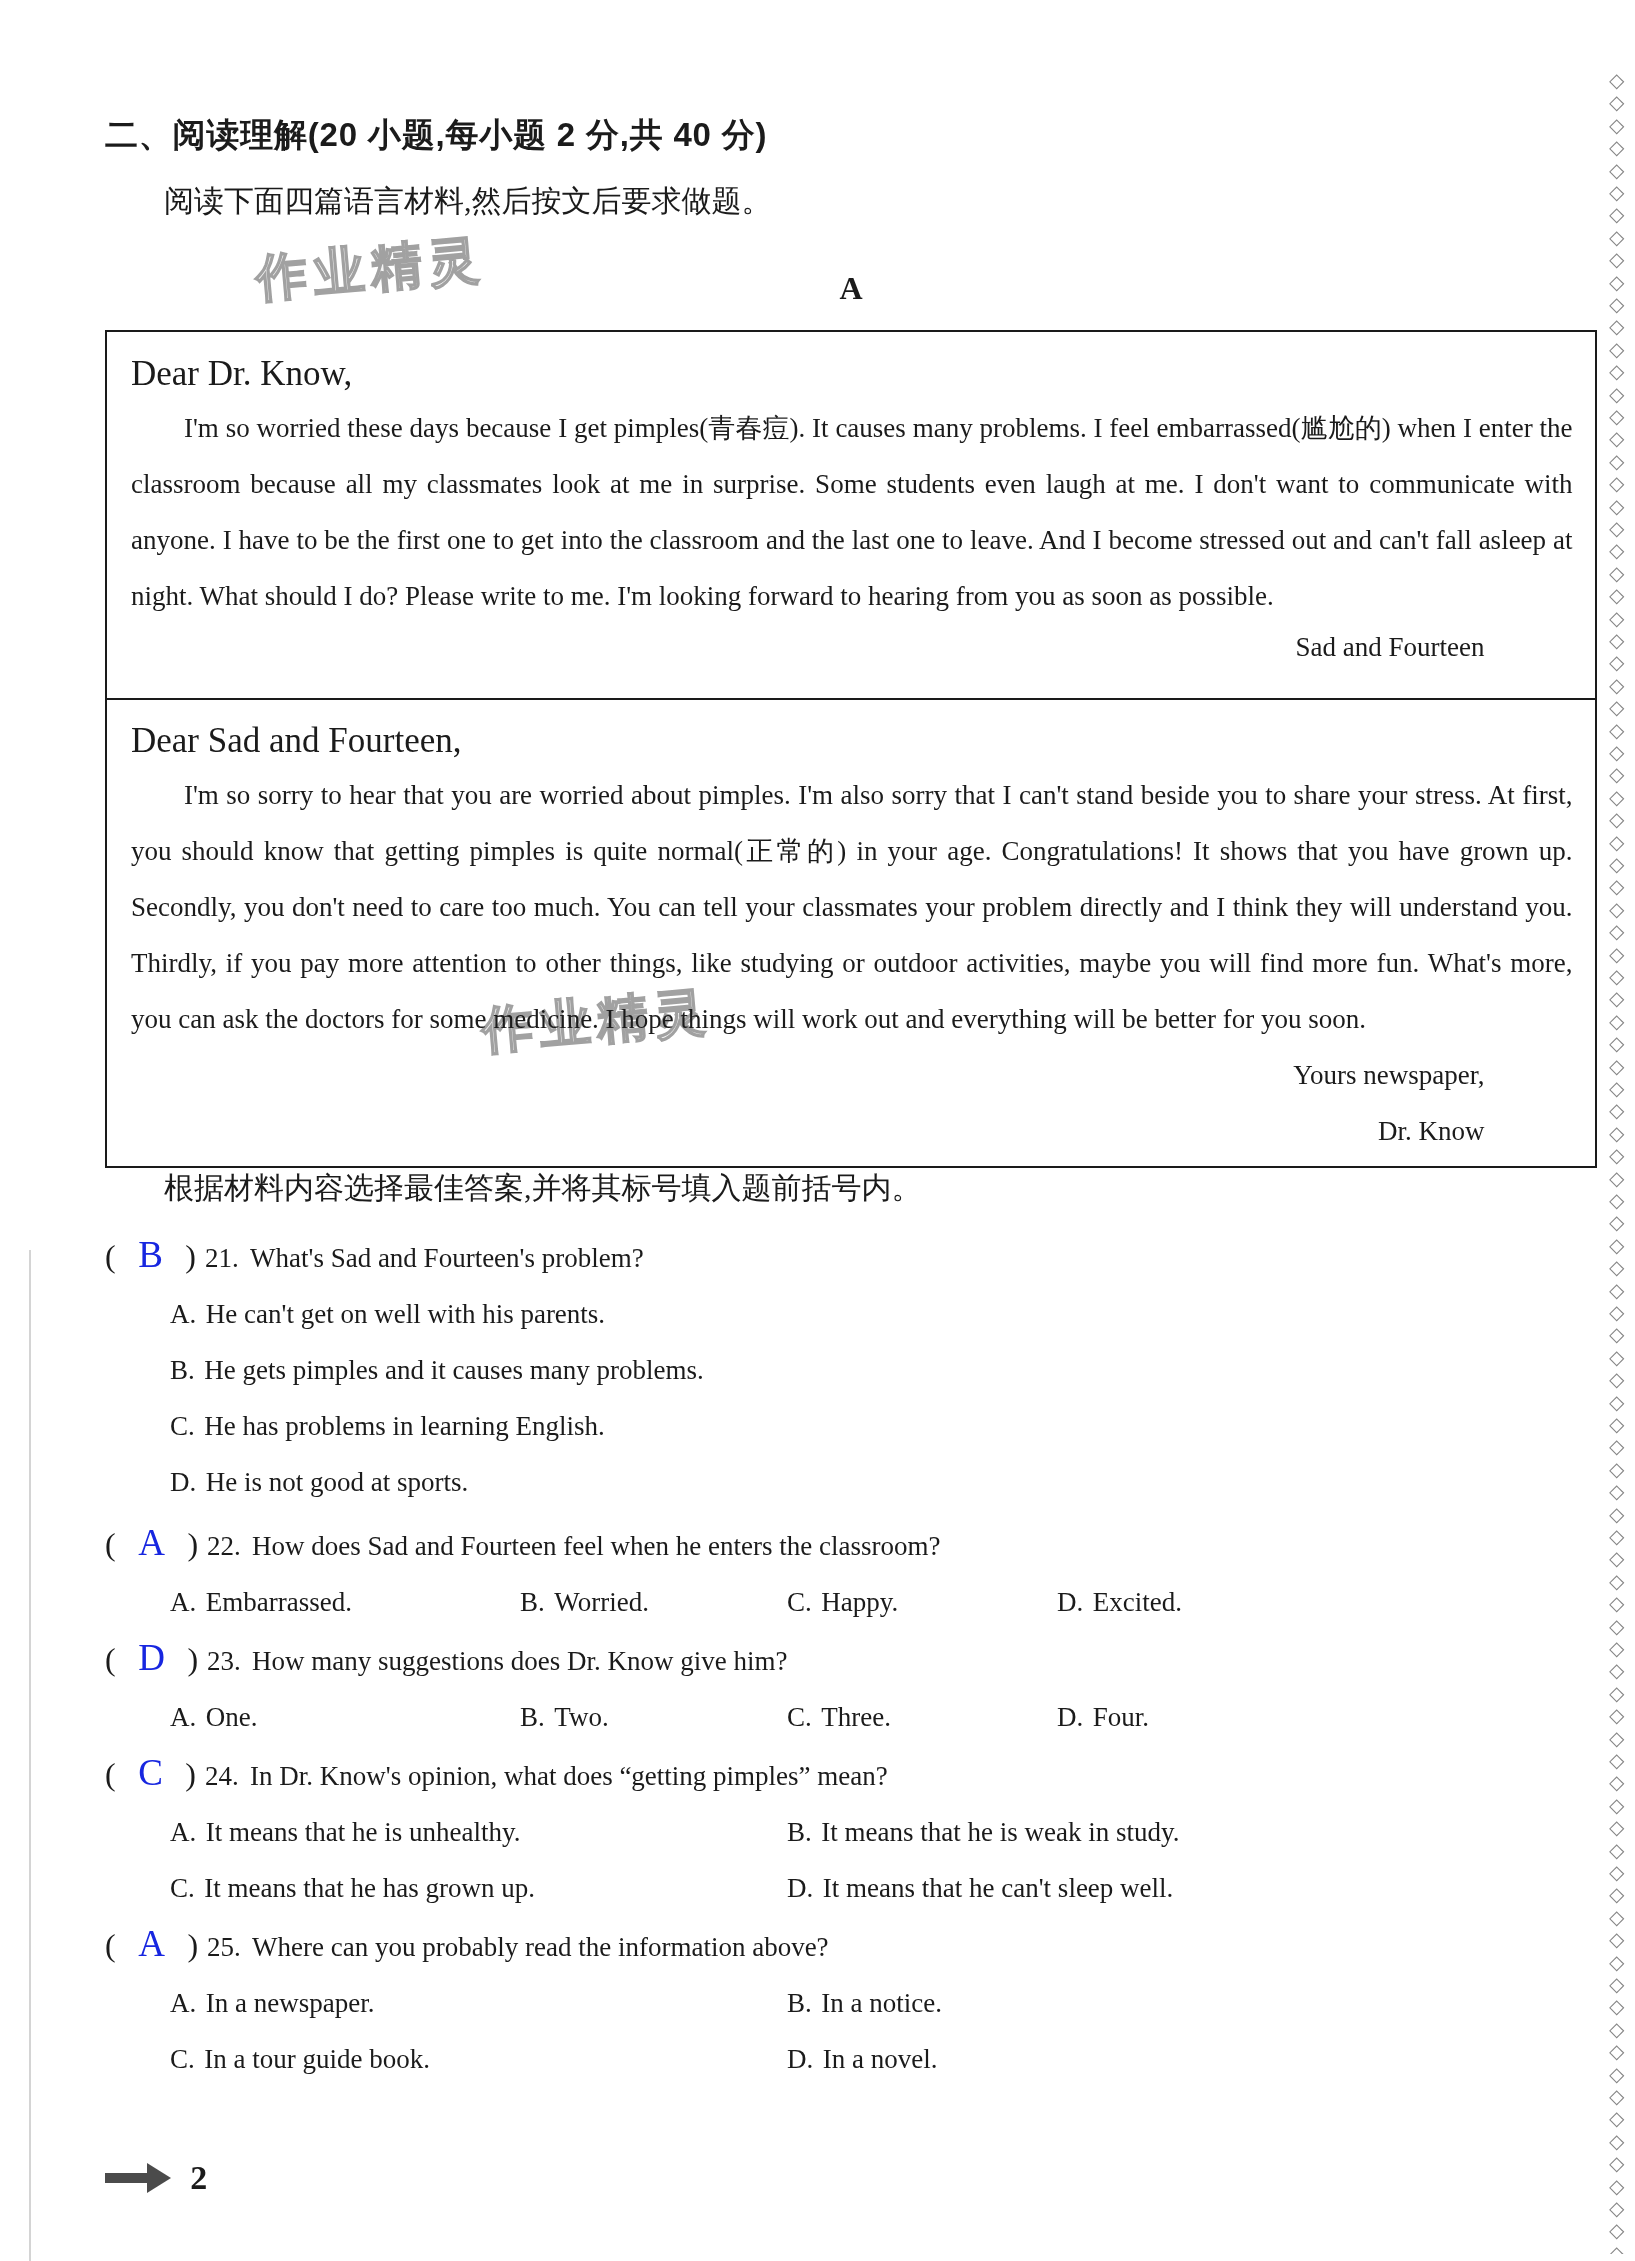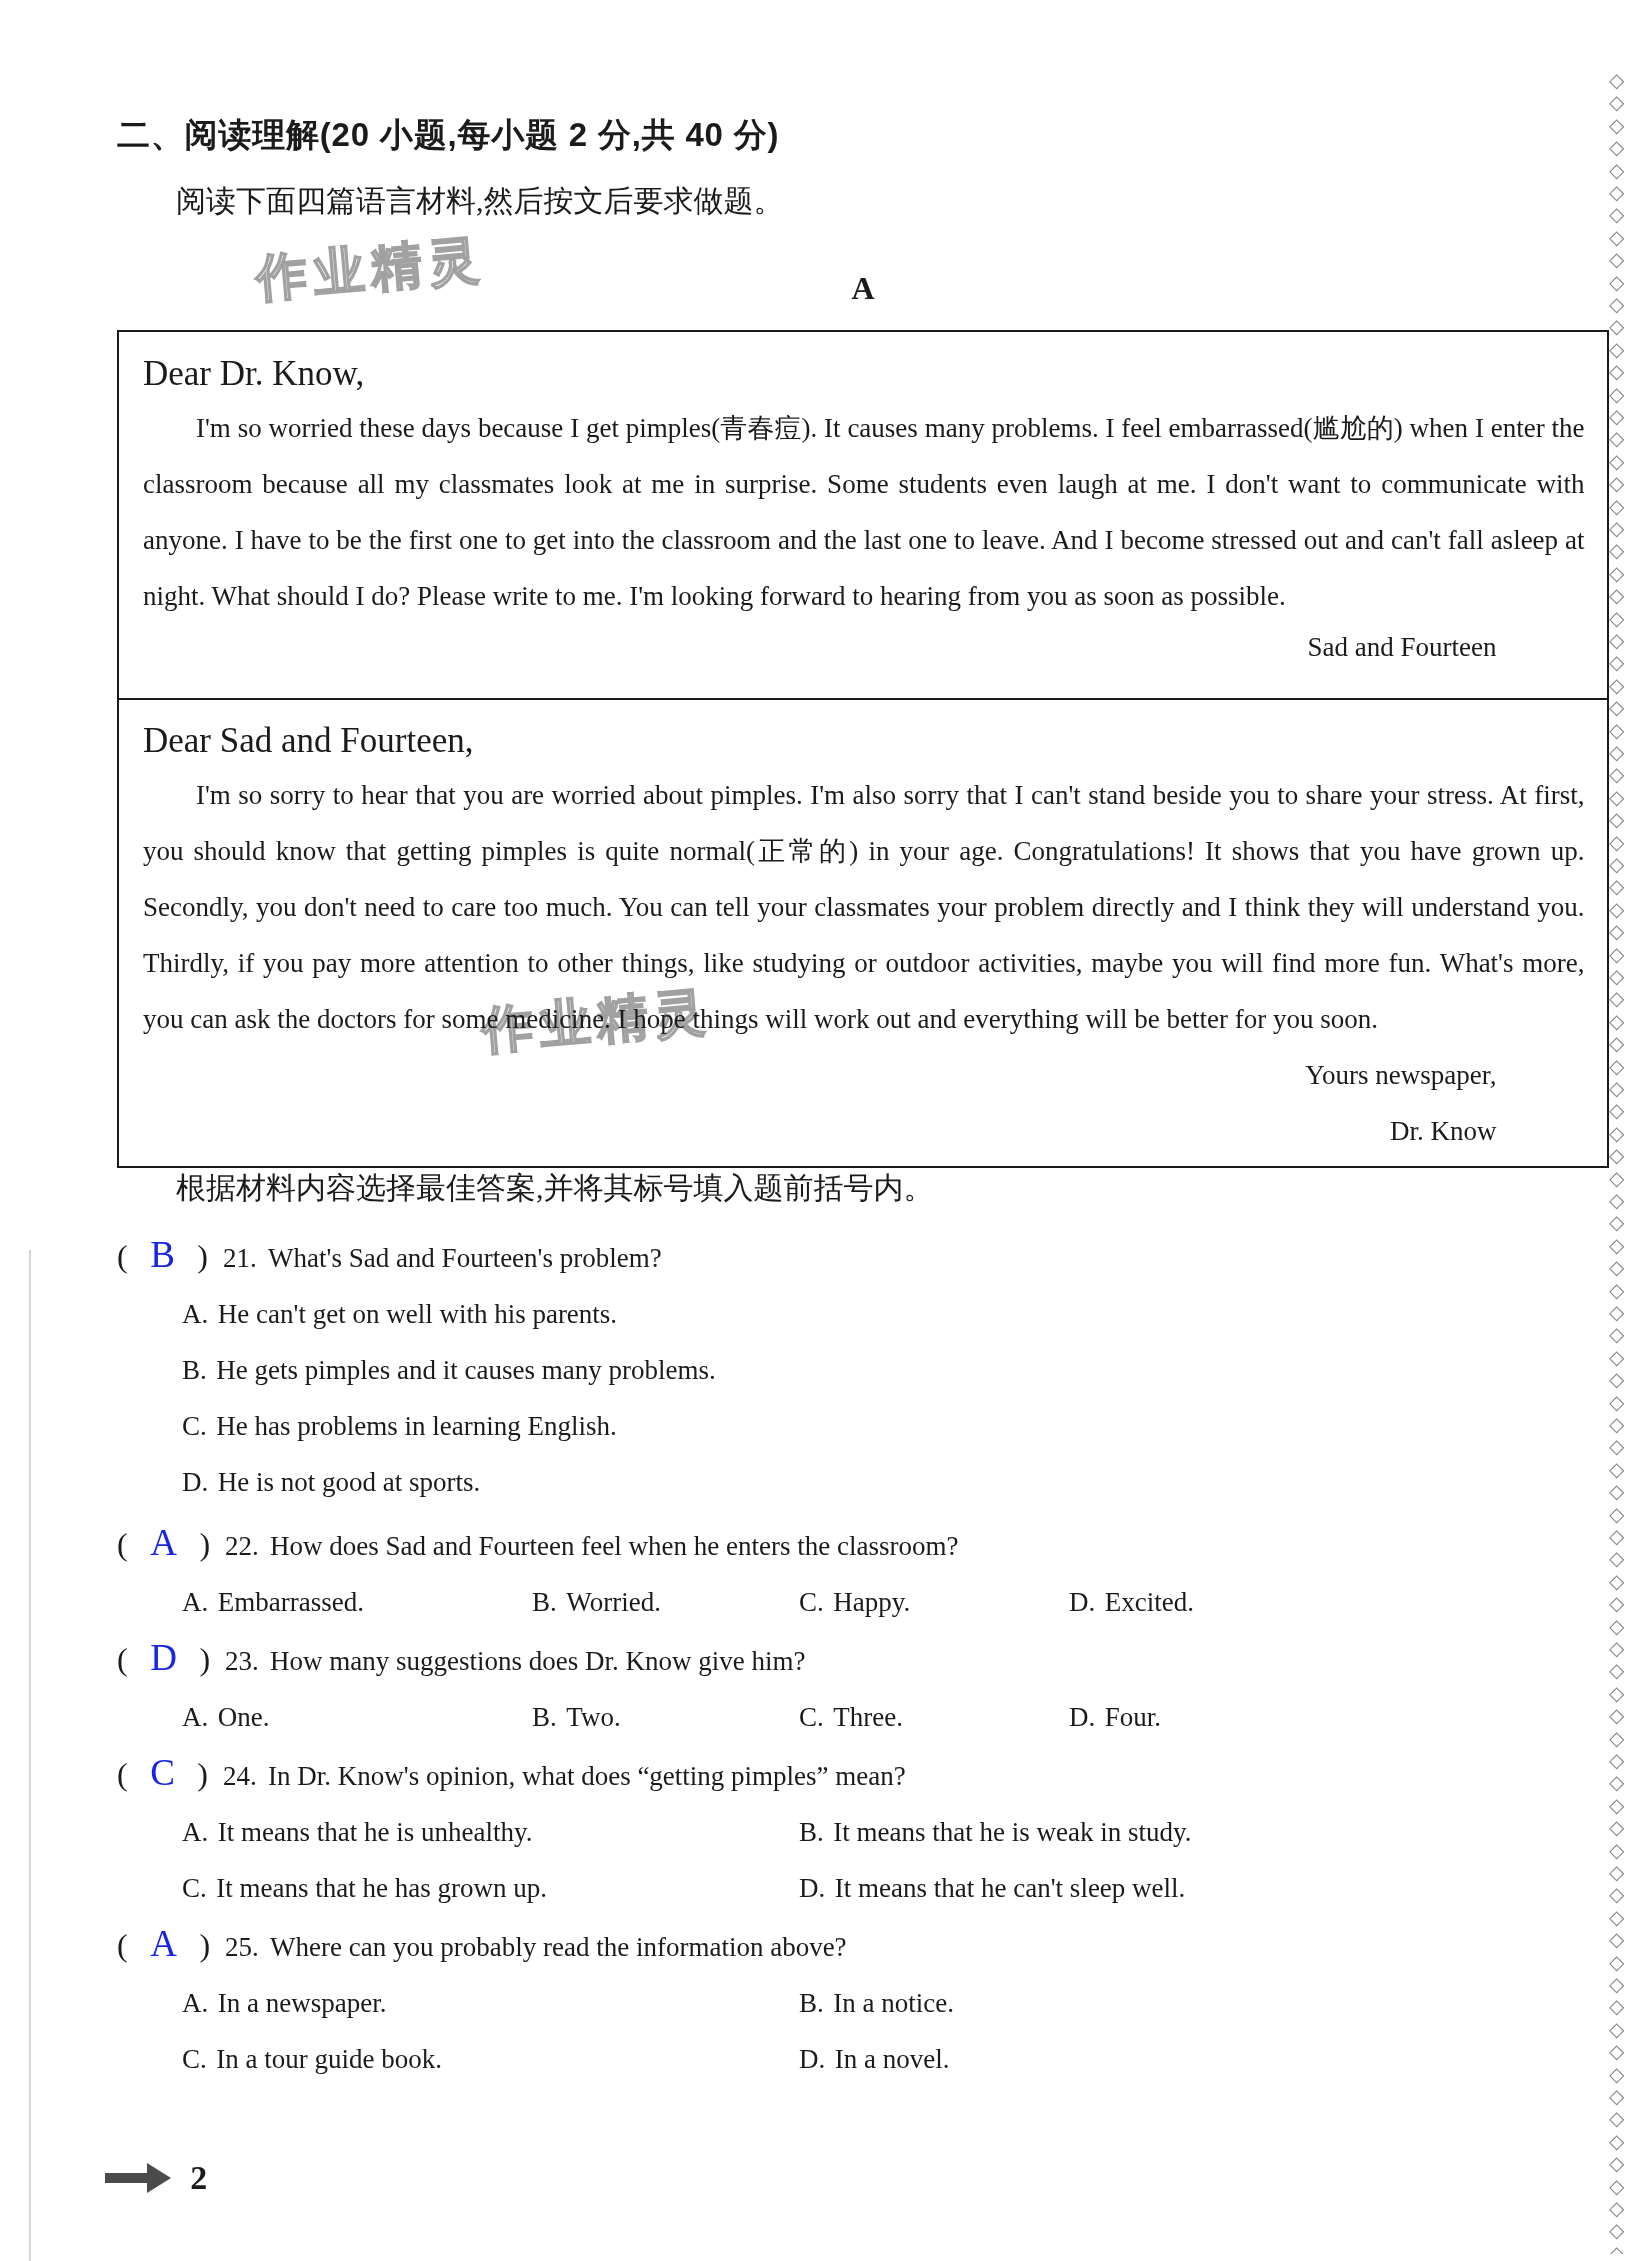--- a/index.html
+++ b/index.html
@@ -6,21 +6,21 @@
   .page {
     position: relative;
     width: 1635px; height: 2261px;
     background: #ffffff;
     overflow: hidden;
     font-family: "Liberation Serif", serif;
     color: #1b1b1b;
   }
   .content {
     position: absolute;
-    left: 117px; top: 114px;
+    left: 105px; top: 114px;
     width: 1492px;
   }
   .section-heading {
     font-family: "Liberation Sans", sans-serif;
     font-weight: bold;
     font-size: 33px;
     line-height: 42px;
     letter-spacing: 0.8px;
   }
   .intro-line {
@@ -71,21 +71,21 @@
     line-height: 56px;
     white-space: nowrap;
   }
   .bracket { font-size: 32px; }
   .ans {
     font-size: 37px;
     font-weight: 500;
     color: #1726e0;
     margin: 0 22.5px;
   }
-  .qnum { margin-left: 15px; margin-right: 11.3px; }
+  .qnum { margin-left: 9px; margin-right: 11.3px; }
   .opts { margin-left: 65px; font-size: 27px; line-height: 56px; }
   .opts.stacked .opt { display: block; }
   .opts.row4 {
     display: grid;
     grid-template-columns: 350px 267px 270px auto;
   }
   .opts.row2 {
     display: grid;
     grid-template-columns: 617px auto;
   }

